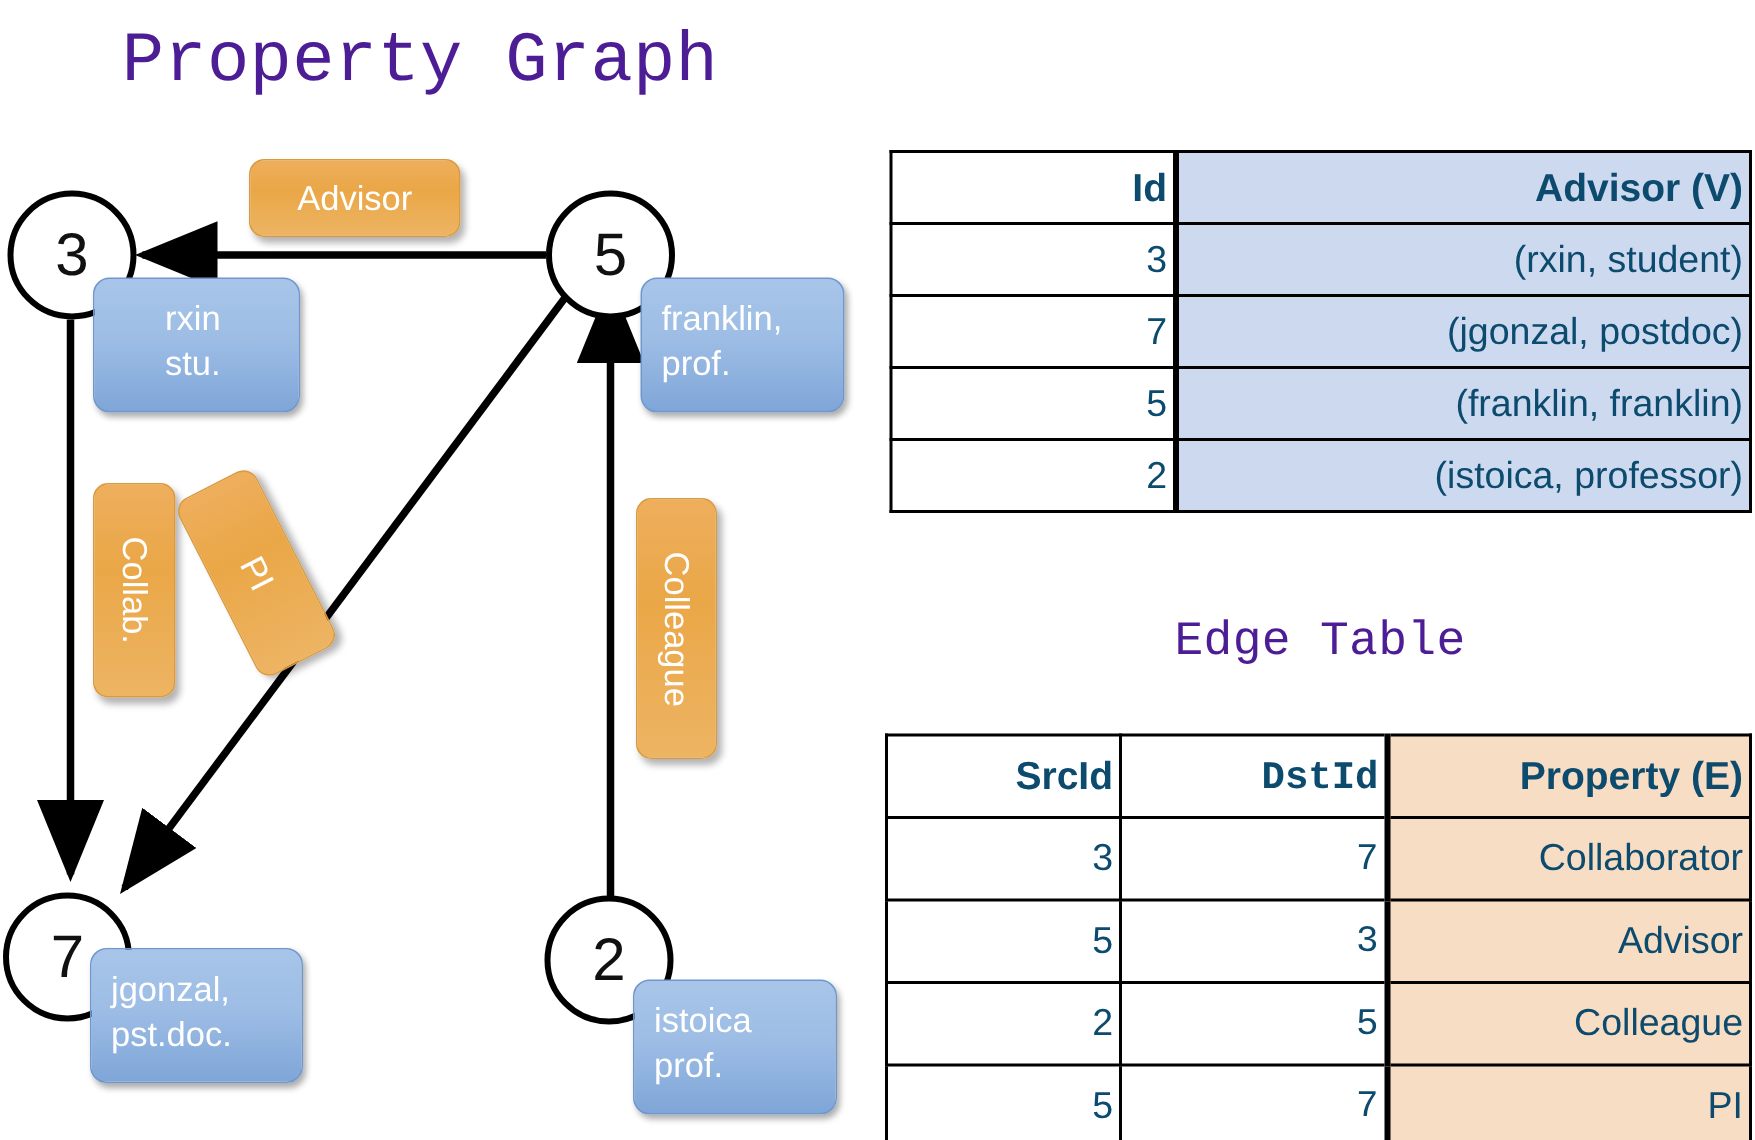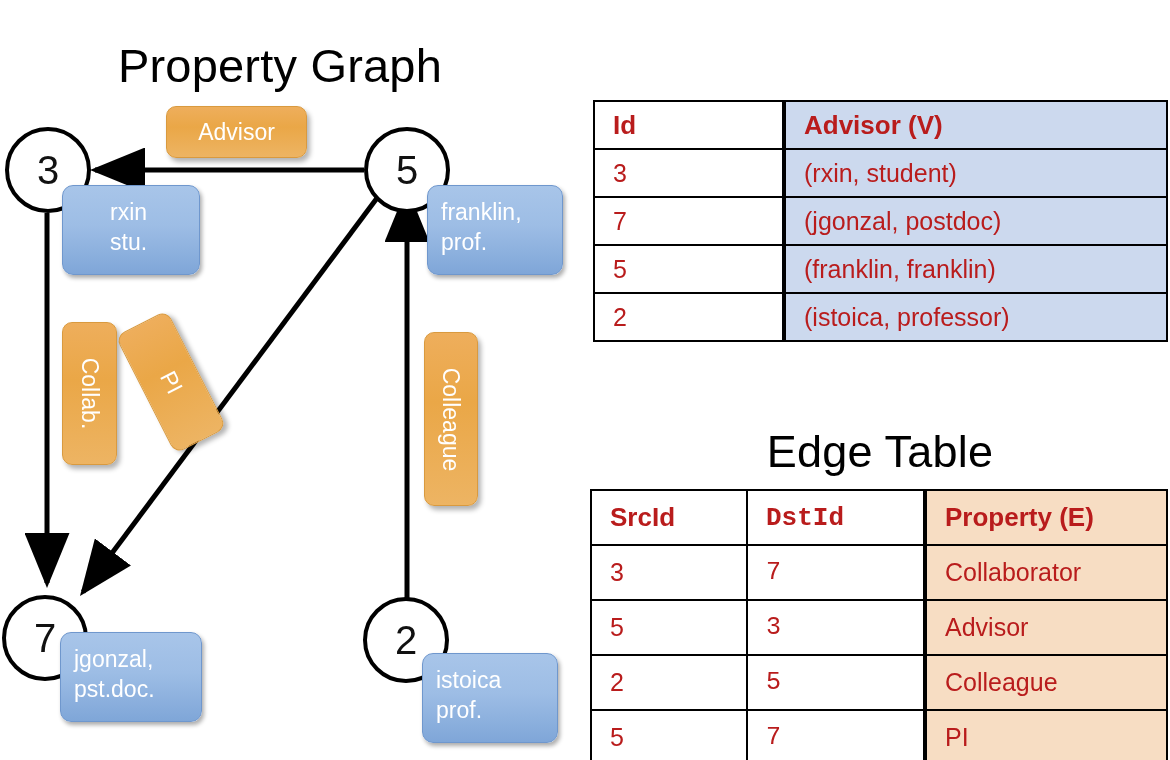--- a/index.html
+++ b/index.html
@@ -16,39 +16,38 @@
     position: relative;
     width: 1170px;
     height: 760px;
     background: #ffffff;
     overflow: hidden;
   }
 
   
   .section-title {
     position: absolute;
-    font-family: Liberation Sans, sans-serif;
+    font-family: Liberation Mono, monospace;
     font-weight: 300;
-    color: #000000;
+    color: #4c1d95;
     letter-spacing: 0.2px;
     white-space: nowrap;
     text-align: center;
-    margin-top: 24px;
   }
   #title-property-graph {
     left: 0px; top: 14px; width: 560px;
     font-size: 47px; line-height: 56px;
   }
   #title-vertex-table {
     left: 600px; top: 12px; width: 560px;
     font-size: 45px; line-height: 56px;
   }
   #title-edge-table {
     left: 600px; top: 400px; width: 560px;
-    font-size: 45px; line-height: 56px;
+    font-size: 32px; line-height: 56px;
   }
 
   
   #graph-canvas {
     position: absolute;
     left: 0; top: 80px;
     width: 580px; height: 680px;
   }
   #graph-svg { display: block; }
 
@@ -137,25 +136,25 @@
 
   
   .data-table {
     position: absolute;
     border-collapse: collapse;
     font-family: "Liberation Sans", sans-serif;
     table-layout: fixed;
   }
   .data-table td, .data-table th {
     border: 2px solid #000000;
-    text-align: left;
+    text-align: right;
     font-weight: 400;
     font-size: 25px;
-    color: #b91c1c;
-    padding: 4px 18px;
+    color: #0c4a6e;
+    padding: 4px 4px;
     box-sizing: border-box;
   }
   .data-table th {
     font-weight: 700;
     font-size: 26px;
   }
 
   #vertex-table { left: 593px; top: 100px; width: 575px; }
   #vertex-table th, #vertex-table td { height: 48px; }
   #vertex-table .col-id  { width: 190px; background: #ffffff; }

